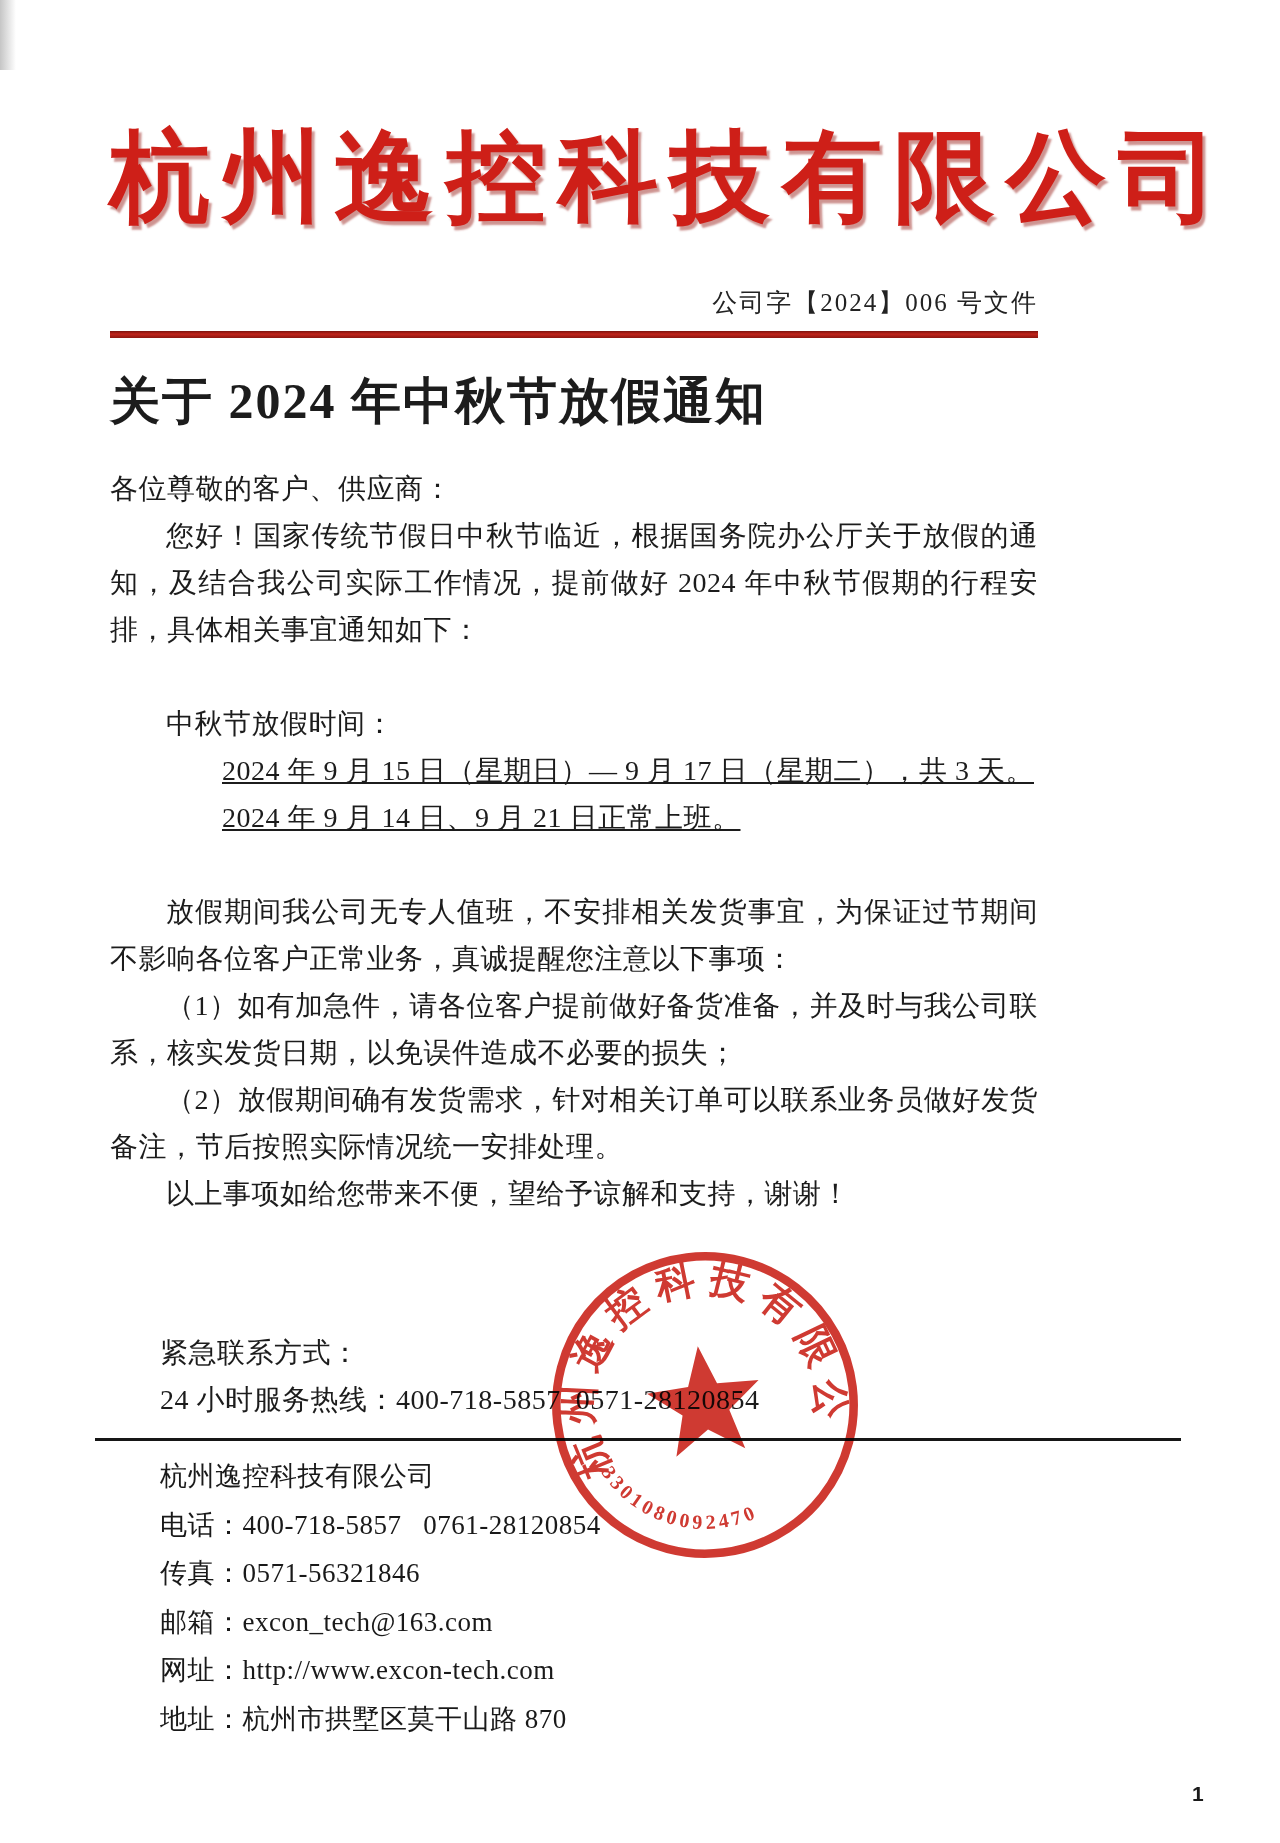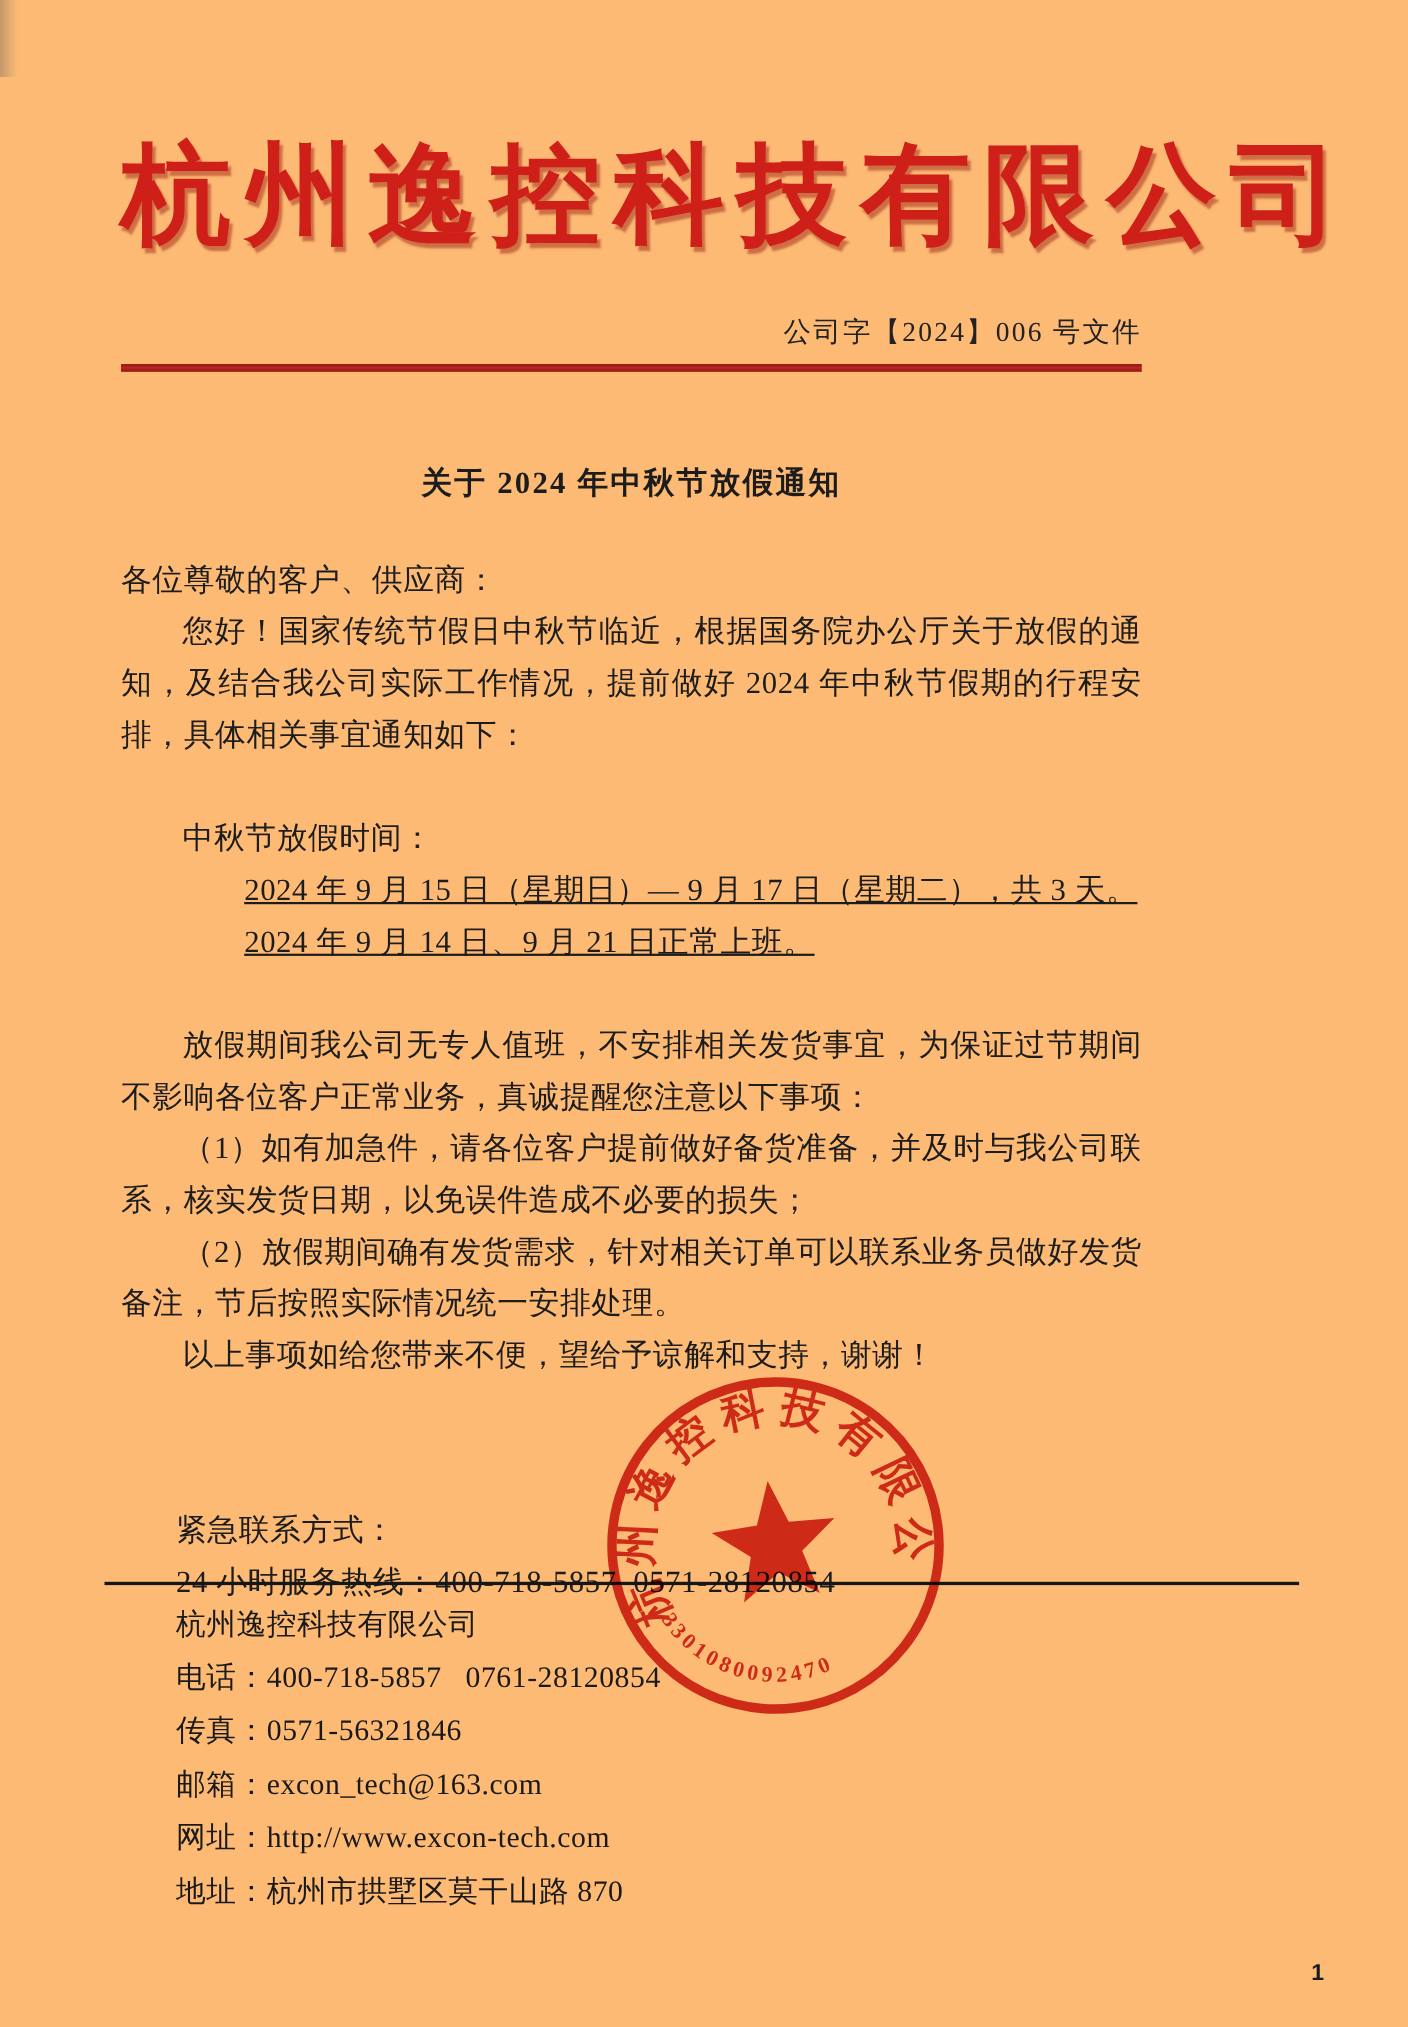--- a/index.html
+++ b/index.html
@@ -1,20 +1,20 @@
 <!DOCTYPE html>
 <html><head>
 <meta charset="utf-8">
 <style>
   html,body { margin:0; padding:0; background:#e8e8e8; }
   .page {
     position:relative;
     width:1280px; height:1843px;
     margin:0 auto;
-    background:#fdba74;
+    background:#ffffff;
     overflow:hidden;
     font-family:"Liberation Serif","DejaVu Serif",serif;
     color:#1c1c1c;
   }
   .content { position:absolute; left:110px; top:0; width:928px; }
 
   .header-company {
     margin-top:112px;
     text-align:center;
     font-size:100px; line-height:132px;
@@ -30,23 +30,22 @@
     font-size:25px; line-height:30px;
     letter-spacing:2px;
     color:#222;
   }
   .red-rule {
     margin-top:13px;
     height:7px;
     background:linear-gradient(#7d130d,#c0251c 45%,#8d1710);
   }
   .notice-title {
-    margin-top:76px;
-    text-align:center;
-    font-size:28px; line-height:52px;
+    margin-top:37px;
+    font-size:50px; line-height:52px;
     font-weight:bold;
     letter-spacing:2px;
   }
   .body-text { font-size:28px; line-height:47px; letter-spacing:0.5px; }
   .salutation { margin-top:38px; }
   .para { text-indent:2em; text-align:justify; }
   .schedule-line { text-indent:4em; white-space:pre-wrap;text-decoration:underline; }
   .gap { height:47px; }
   .contact-block { margin-top:112px; margin-left:50px; }
   .contact-line { white-space:pre-wrap; }

